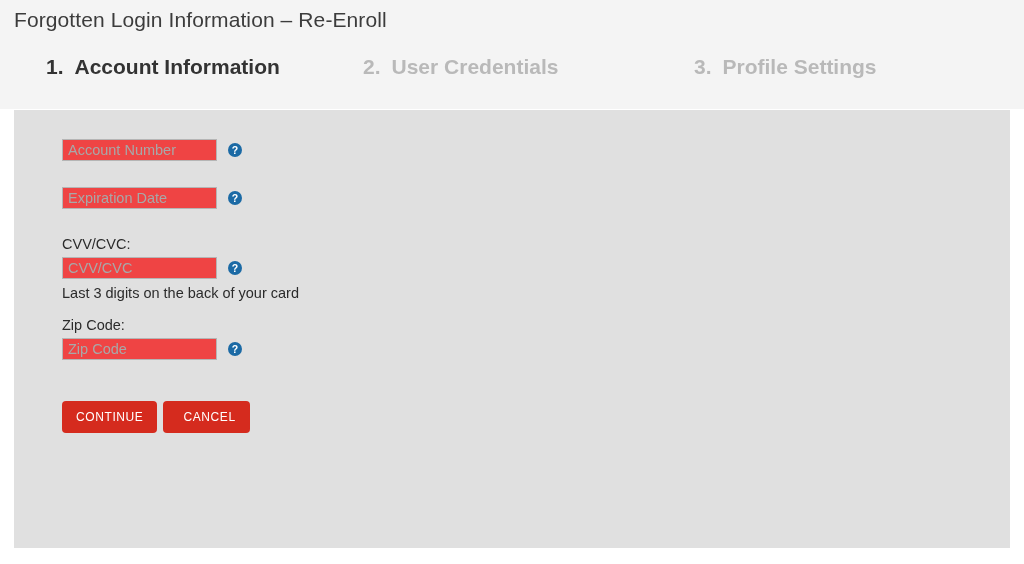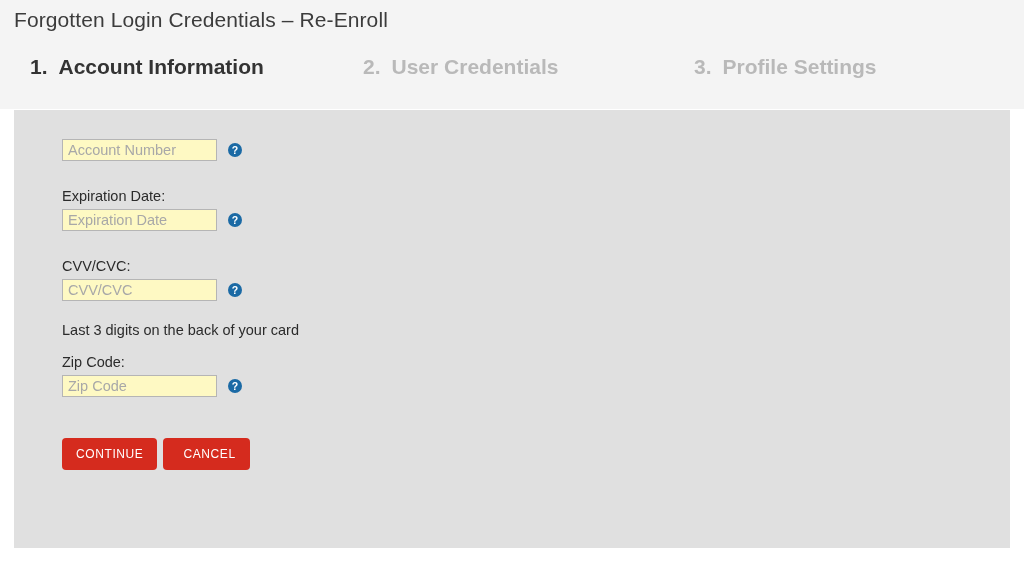--- a/index.html
+++ b/index.html
@@ -61,21 +61,21 @@
     line-height: 34px;
   }
   .step .step-num {
     display: inline-block;
     margin-right: 11px;
   }
   .step .step-label {
     display: inline-block;
   }
 
-  .step-1 { left: 30px; color: #333333; }
+  .step-1 { left: 46px; color: #333333; }
   .step-2 { left: 363px; color: #b9b9b9; }
   .step-3 { left: 694px; color: #b9b9b9; }
 
   
   .panel {
     position: absolute;
     left: 14px;
     top: 110px;
     width: 996px;
     height: 438px;
@@ -109,21 +109,21 @@
     display: flex;
     align-items: center;
   }
 
   .text-input {
     width: 155px;
     height: 22px;
     box-sizing: border-box;
     padding: 1px 5px 2px 5px;
     border: 1px solid #b5b5b5;
-    background: #fef9c3;
+    background: #ef4444;
     font-family: "Liberation Sans", sans-serif;
     font-size: 14.5px;
     color: #333333;
     border-radius: 0;
     outline: none;
   }
   .text-input::placeholder {
     color: #a8a8a8;
     opacity: 1;
   }
@@ -132,21 +132,21 @@
     margin-left: 11px;
     width: 14px;
     height: 14px;
     flex: 0 0 auto;
     display: block;
     cursor: pointer;
   }
 
   .field-hint {
     display: block;
-    margin-top: 20px;
+    margin-top: 5px;
     font-size: 14.5px;
     color: #2b2b2b;
     line-height: 18px;
     white-space: nowrap;
     text-align: right;
   }
 
   
   .button-row {
     margin-top: 41px;
@@ -175,21 +175,21 @@
     padding-left: 20px;
   }
 </style>
 </head>
 <body>
 
 <div id="page">
 
   <div class="header">
 
-    <div class="page-title">Forgotten Login Credentials – Re-Enroll</div>
+    <div class="page-title">Forgotten Login Information – Re-Enroll</div>
 
     <div class="steps">
 
       <div class="step step-1">
         <span class="step-num">1.</span><span class="step-label">Account Information</span>
       </div>
 
       <div class="step step-2">
         <span class="step-num">2.</span><span class="step-label">User Credentials</span>
       </div>
@@ -209,21 +209,20 @@
         <div class="input-row">
           <input class="text-input" type="text" placeholder="Account Number" style="">
           <svg class="help-icon" viewBox="0 0 14 14">
             <circle cx="7" cy="7" r="7" fill="#1b6aa5"></circle>
             <text x="7" y="10.6" text-anchor="middle" font-family="Liberation Sans, sans-serif" font-size="10.5" font-weight="bold" fill="#ffffff">?</text>
           </svg>
         </div>
       </div>
 
       <div class="field field-expiration">
-        <label class="field-label">Expiration Date:</label>
         <div class="input-row">
           <input class="text-input" type="text" placeholder="Expiration Date" style="">
           <svg class="help-icon" viewBox="0 0 14 14">
             <circle cx="7" cy="7" r="7" fill="#1b6aa5"></circle>
             <text x="7" y="10.6" text-anchor="middle" font-family="Liberation Sans, sans-serif" font-size="10.5" font-weight="bold" fill="#ffffff">?</text>
           </svg>
         </div>
       </div>
 
       <div class="field field-cvv">

